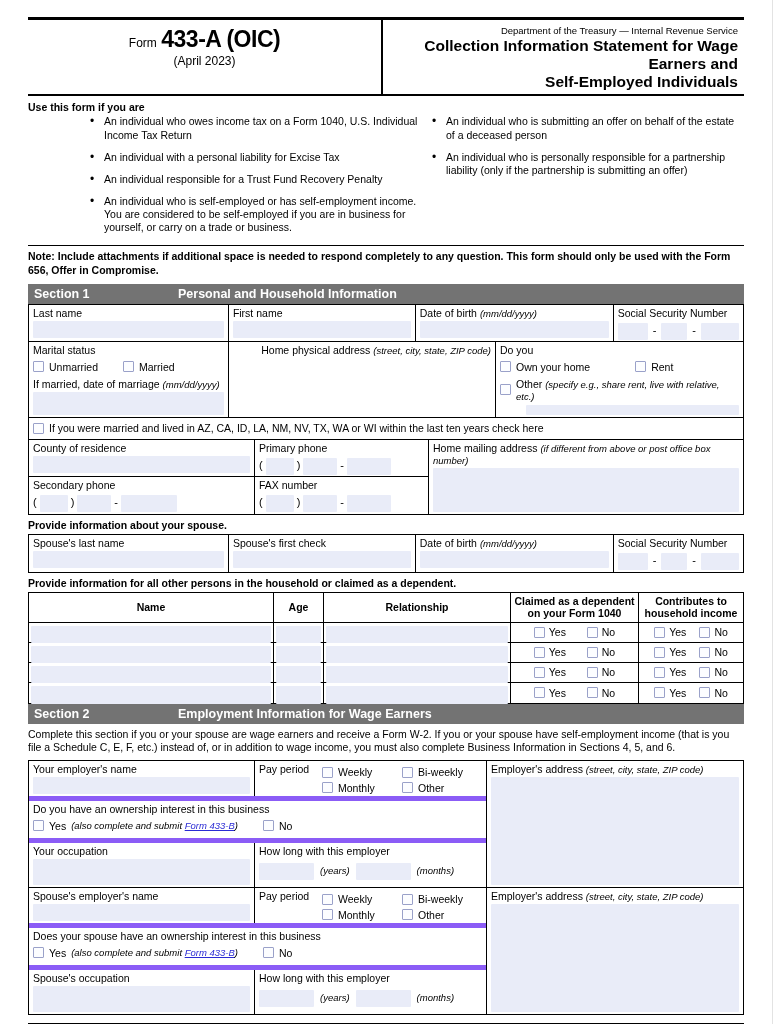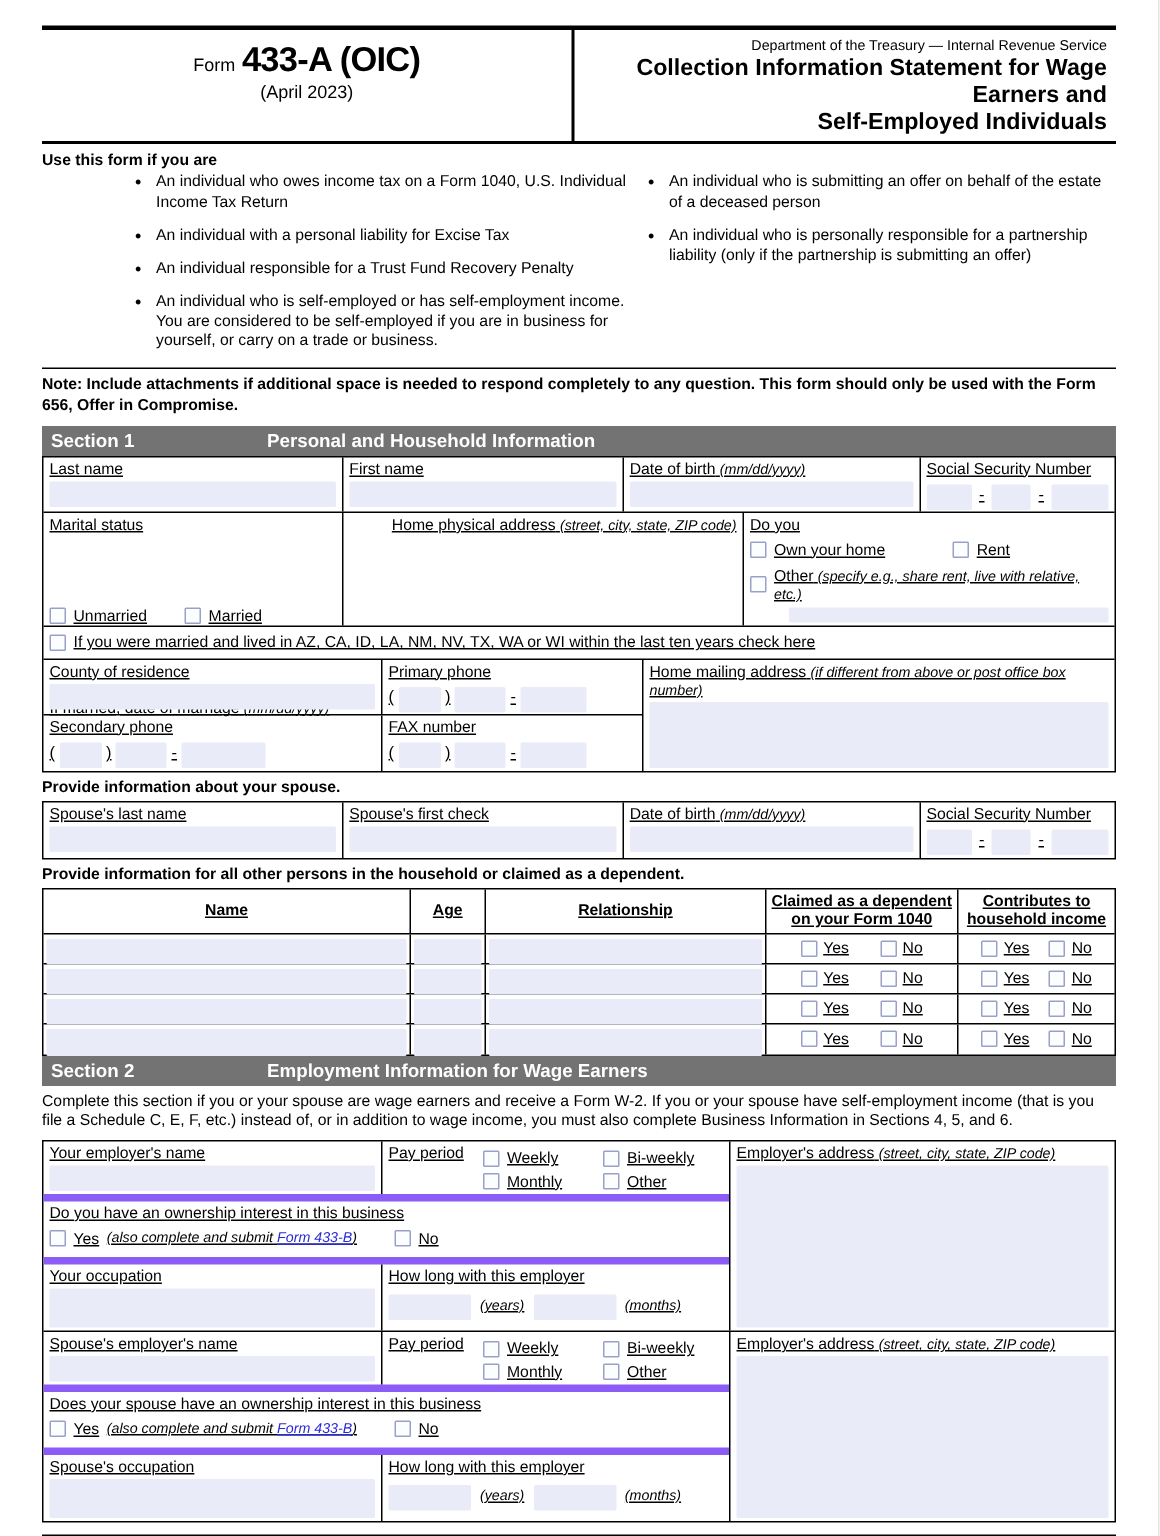--- a/index.html
+++ b/index.html
@@ -38,35 +38,35 @@
   .bcol.right li{max-width:320px;}
 
   .thin-rule{border-top:1.5px solid #000;margin-top:2px;}
   .note{font-size:10.5px;font-weight:bold;line-height:1.3;margin:4px 0 6px 0;}
 
   
   .secbar{background:#737373;color:#fff;display:flex;align-items:center;height:20px;font-size:12.5px;font-weight:bold;padding-left:6px;}
   .secbar .seclabel{width:144px;flex:none;}
 
   
-  .tbl{border:1px solid #000;border-top-width:1.5px;text-decoration:underline;}
+  .tbl{border:1px solid #000;border-top-width:1.5px;}
   .trow{display:flex;border-bottom:1px solid #000;}
   .trow:last-child{border-bottom:none;}
   .cell{border-right:1px solid #000;padding:2px 4px 2px 4px;}
   .cell:last-child{border-right:none;}
   .cell .fld{margin-top:2px;}
 
   
   .c-ln{width:200px;}.c-fn{width:187px;}.c-dob{width:198px;}.c-ssn{flex:1;}
   .ssnrow{display:flex;align-items:center;gap:5px;margin-top:2px;font-size:11px;}
   .ssnrow .fld{flex:none;}
 
   
   .r-marital{height:76px;}
-  .c-mar{width:200px;display:flex;flex-direction:column;gap:44px;}
+  .c-mar{width:200px;display:flex;flex-direction:column;}
   .c-addr{width:267px;display:flex;flex-direction:column;align-items:flex-end;}
   .c-doyou{flex:1;display:flex;flex-direction:column;}
   .cbrow{display:flex;align-items:center;gap:5px;margin-top:5px;font-size:10.5px;}
   .cbrow .sp{margin-left:20px;}
   .cbrow .sp2{margin-left:40px;}
   .fld.tall{flex:1;margin-top:2px;height:auto;}
   .fld.other-fld{margin-left:26px;height:15px;margin-top:3px;}
 
   .r-commprop{height:22px;align-items:center;display:flex;padding:0 4px;}
   .r-commprop .cbrow{margin-top:0;}

